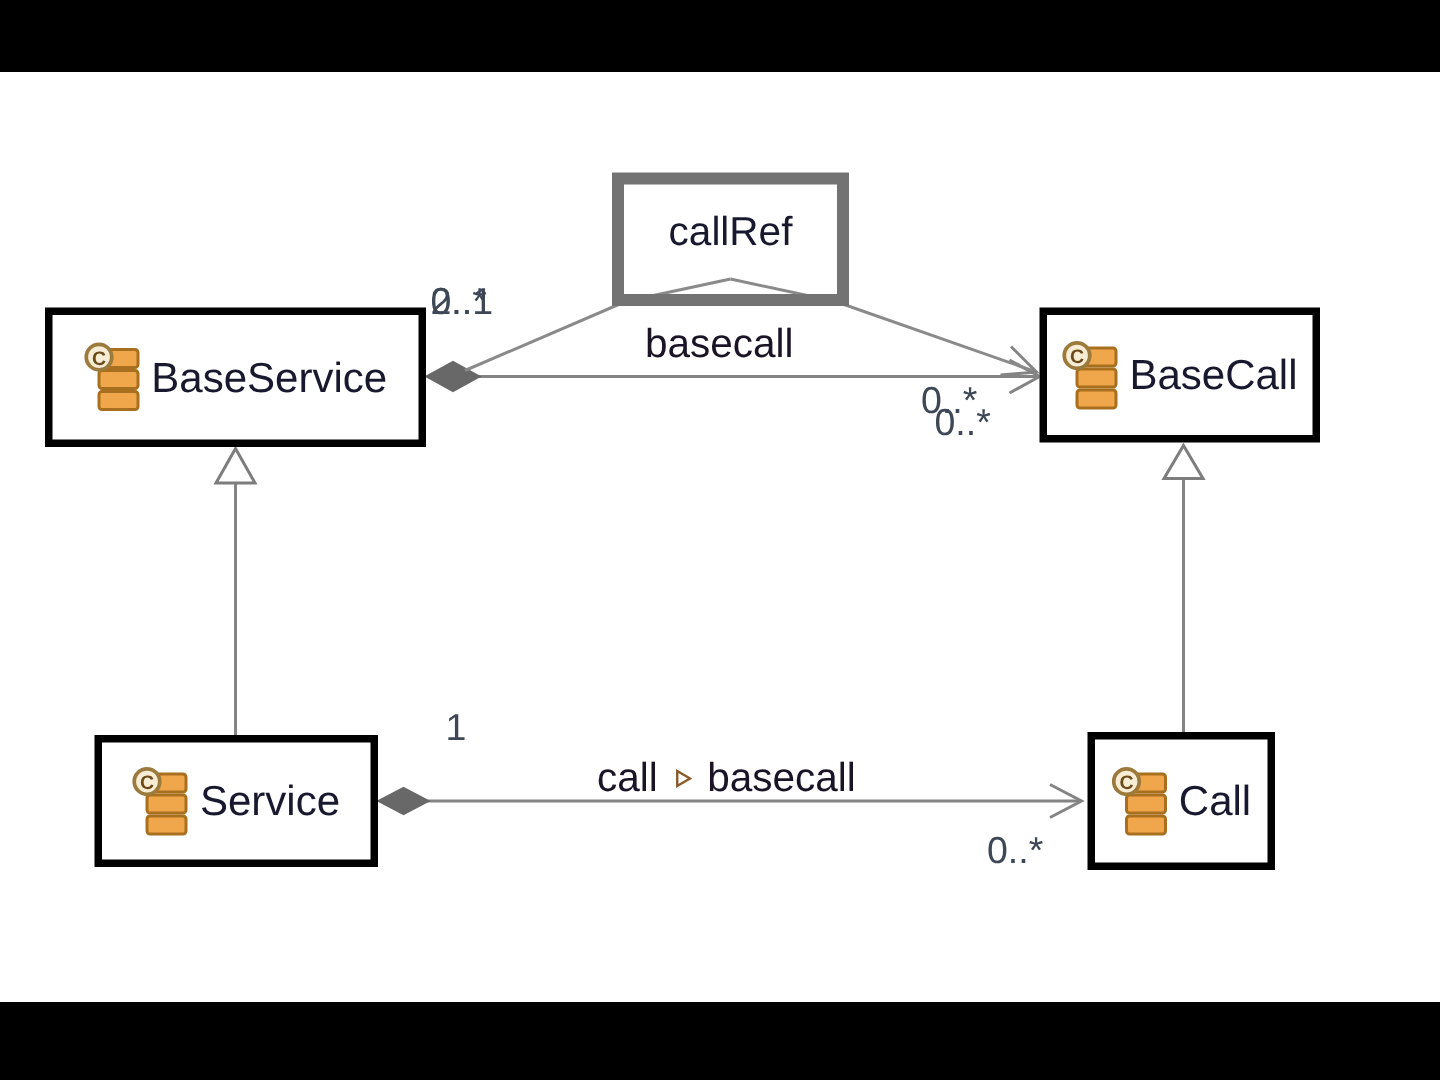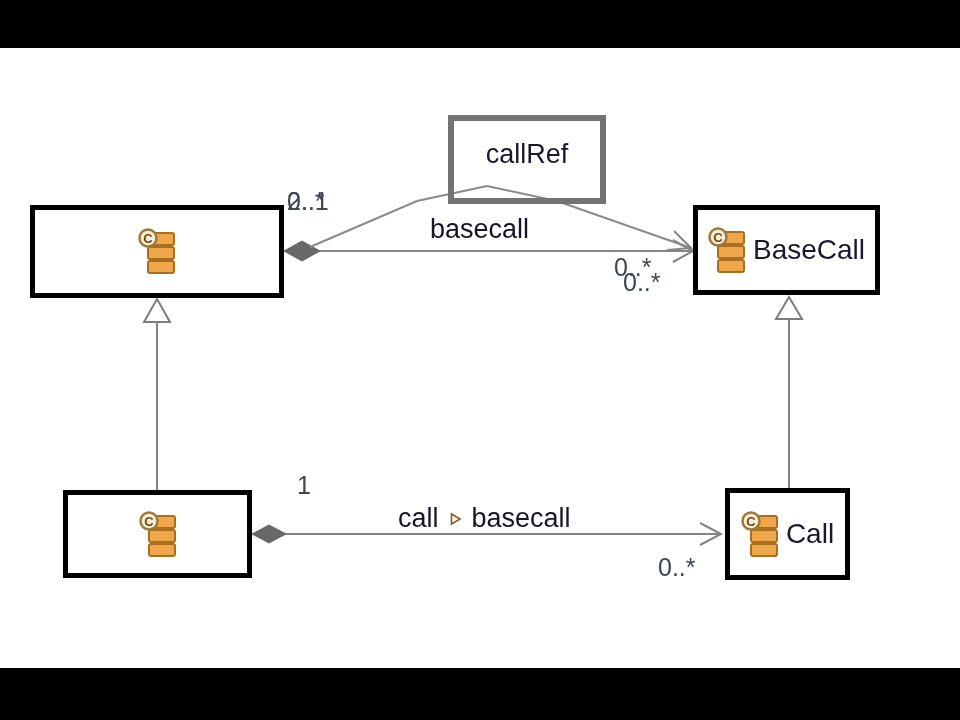--- a/index.html
+++ b/index.html
@@ -14,22 +14,22 @@
   .canvas { position:absolute; left:0; top:48px; width:960px; height:620px; background:#ffffff; }
   svg.wires { position:absolute; left:0; top:0; width:960px; height:620px; }
 
   .cls {
     position:absolute; background:#ffffff; border:5px solid #000000;
     box-sizing:border-box; display:flex; align-items:center; justify-content:center; gap:7px;
   }
   .cls .name { font-size:28px; color:#18182e; white-space:nowrap; }
 
   .hl {
-    position:absolute; border:6px solid #737373; box-sizing:border-box;
-    display:flex; align-items:center; justify-content:center; padding-bottom:10px;margin-left:40px;
+    position:absolute; border:8px solid #737373; box-sizing:border-box;
+    display:flex; align-items:center; justify-content:center; padding-bottom:10px;
   }
   .hl .name { font-size:27px; color:#18182e; }
 
   .assoc-label { position:absolute; font-size:27px; color:#1a1426; white-space:nowrap; }
   .mult { position:absolute; font-size:25px; color:#3e4756; white-space:nowrap; }
   .mult-stack { position:absolute; font-size:25px; color:#3e4756; }
   .mult-stack span { position:absolute; left:0; top:0; white-space:nowrap; }
 
   .call-label { position:absolute; display:flex; align-items:center; gap:9px;
                 font-size:27px; color:#1a1426; white-space:nowrap; }
@@ -75,20 +75,21 @@
   </svg>
 
   <div class="cls" style="left:30px; top:157px; width:254px; height:93px;">
     <svg class="eicon" width="38" height="47" viewBox="0 0 38 47">
       <rect x="14" y="5" width="22" height="12" rx="2" fill="#f0a64b" stroke="#a8701e" stroke-width="2"></rect>
       <rect x="10" y="19" width="26" height="12" rx="2" fill="#f0a64b" stroke="#a8701e" stroke-width="2"></rect>
       <rect x="10" y="33" width="26" height="12" rx="2" fill="#f0a64b" stroke="#a8701e" stroke-width="2"></rect>
       <circle cx="10" cy="10" r="8.5" fill="#f7ecd4" stroke="#9c7a3c" stroke-width="2.5"></circle>
       <text x="10" y="15" text-anchor="middle" font-size="13" font-weight="bold" fill="#6b4a1a">C</text>
     </svg>
+    <span class="name">BaseService</span>
   </div>
 
   <div class="cls" style="left:693px; top:157px; width:187px; height:90px;">
     <svg class="eicon" width="38" height="47" viewBox="0 0 38 47">
       <rect x="14" y="5" width="22" height="12" rx="2" fill="#f0a64b" stroke="#a8701e" stroke-width="2"></rect>
       <rect x="10" y="19" width="26" height="12" rx="2" fill="#f0a64b" stroke="#a8701e" stroke-width="2"></rect>
       <rect x="10" y="33" width="26" height="12" rx="2" fill="#f0a64b" stroke="#a8701e" stroke-width="2"></rect>
       <circle cx="10" cy="10" r="8.5" fill="#f7ecd4" stroke="#9c7a3c" stroke-width="2.5"></circle>
       <text x="10" y="15" text-anchor="middle" font-size="13" font-weight="bold" fill="#6b4a1a">C</text>
     </svg>
@@ -96,20 +97,21 @@
   </div>
 
   <div class="cls" style="left:63px; top:442px; width:189px; height:88px;">
     <svg class="eicon" width="38" height="47" viewBox="0 0 38 47">
       <rect x="14" y="5" width="22" height="12" rx="2" fill="#f0a64b" stroke="#a8701e" stroke-width="2"></rect>
       <rect x="10" y="19" width="26" height="12" rx="2" fill="#f0a64b" stroke="#a8701e" stroke-width="2"></rect>
       <rect x="10" y="33" width="26" height="12" rx="2" fill="#f0a64b" stroke="#a8701e" stroke-width="2"></rect>
       <circle cx="10" cy="10" r="8.5" fill="#f7ecd4" stroke="#9c7a3c" stroke-width="2.5"></circle>
       <text x="10" y="15" text-anchor="middle" font-size="13" font-weight="bold" fill="#6b4a1a">C</text>
     </svg>
+    <span class="name">Service</span>
   </div>
 
   <div class="cls" style="left:725px; top:440px; width:125px; height:92px;">
     <svg class="eicon" width="38" height="47" viewBox="0 0 38 47">
       <rect x="14" y="5" width="22" height="12" rx="2" fill="#f0a64b" stroke="#a8701e" stroke-width="2"></rect>
       <rect x="10" y="19" width="26" height="12" rx="2" fill="#f0a64b" stroke="#a8701e" stroke-width="2"></rect>
       <rect x="10" y="33" width="26" height="12" rx="2" fill="#f0a64b" stroke="#a8701e" stroke-width="2"></rect>
       <circle cx="10" cy="10" r="8.5" fill="#f7ecd4" stroke="#9c7a3c" stroke-width="2.5"></circle>
       <text x="10" y="15" text-anchor="middle" font-size="13" font-weight="bold" fill="#6b4a1a">C</text>
     </svg>

